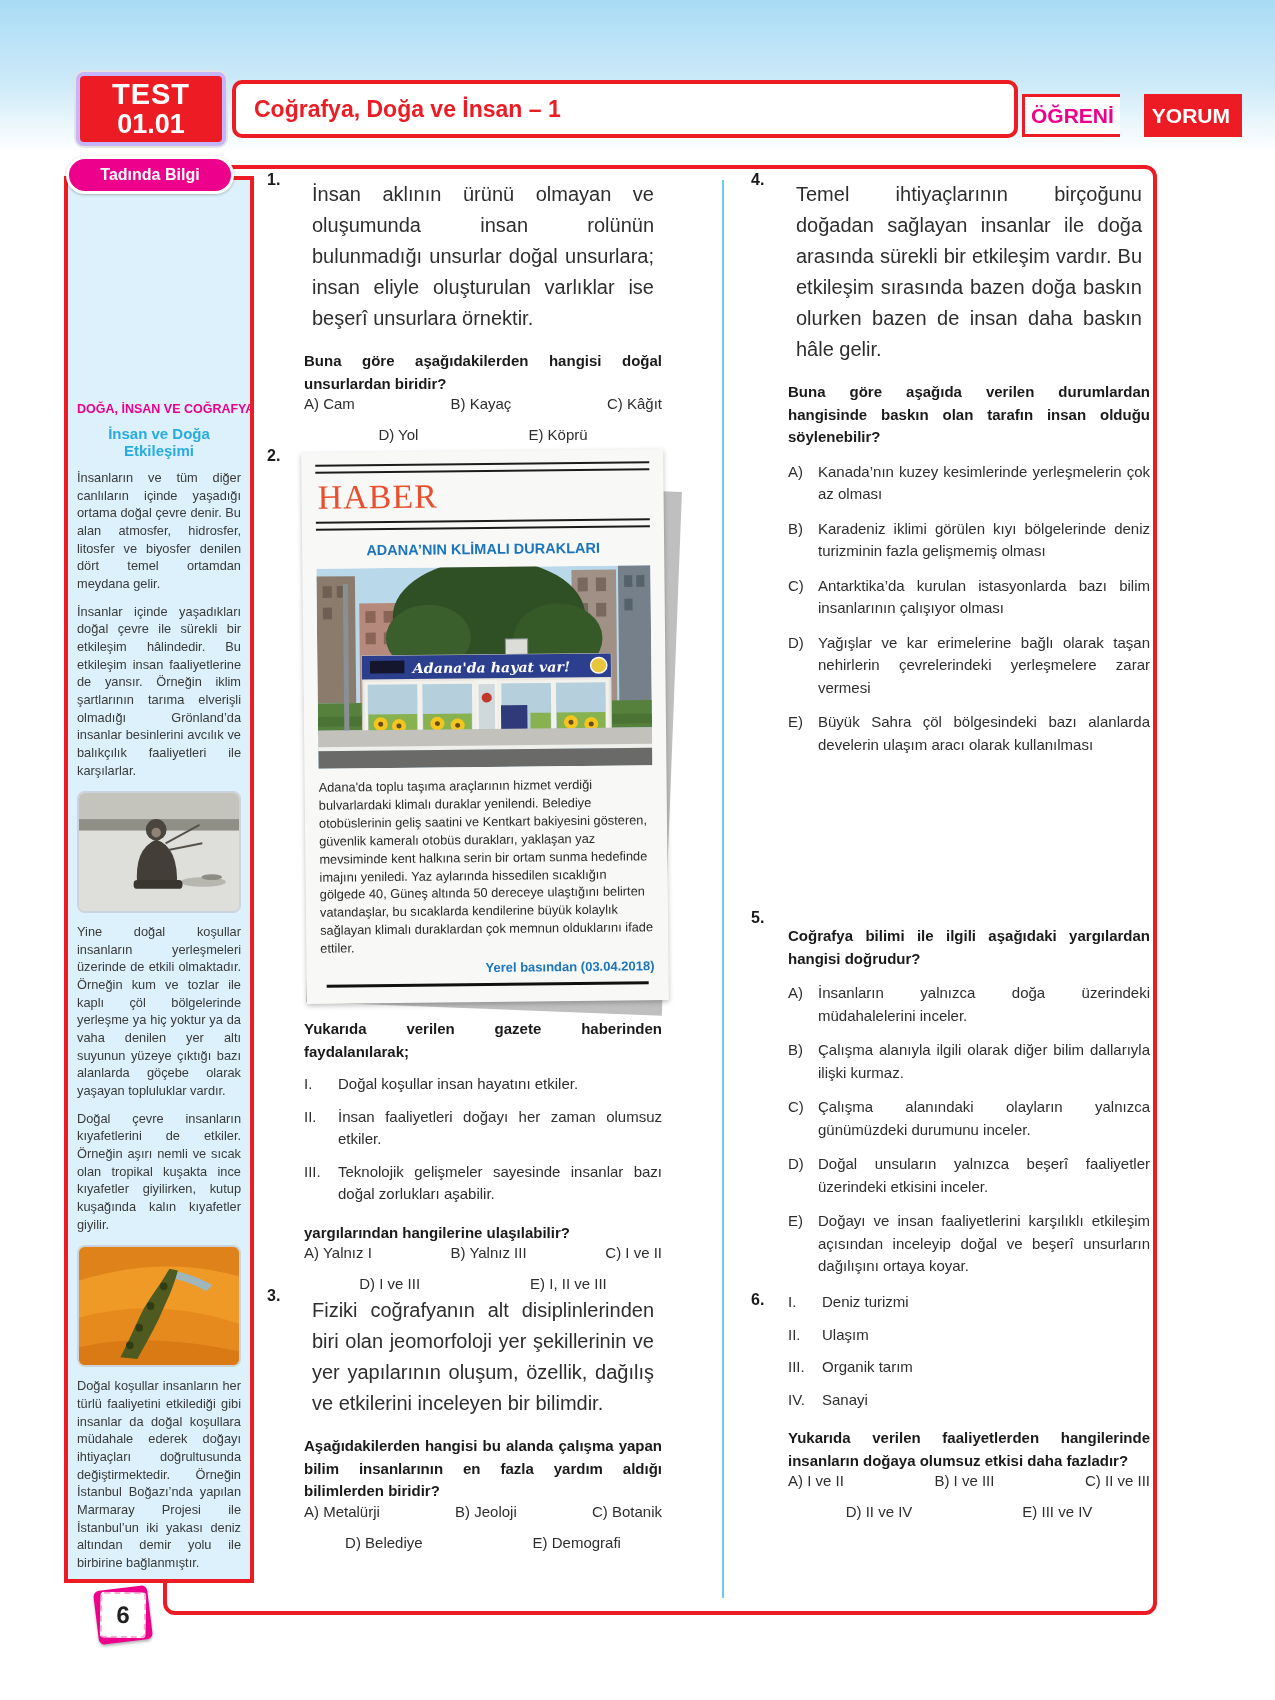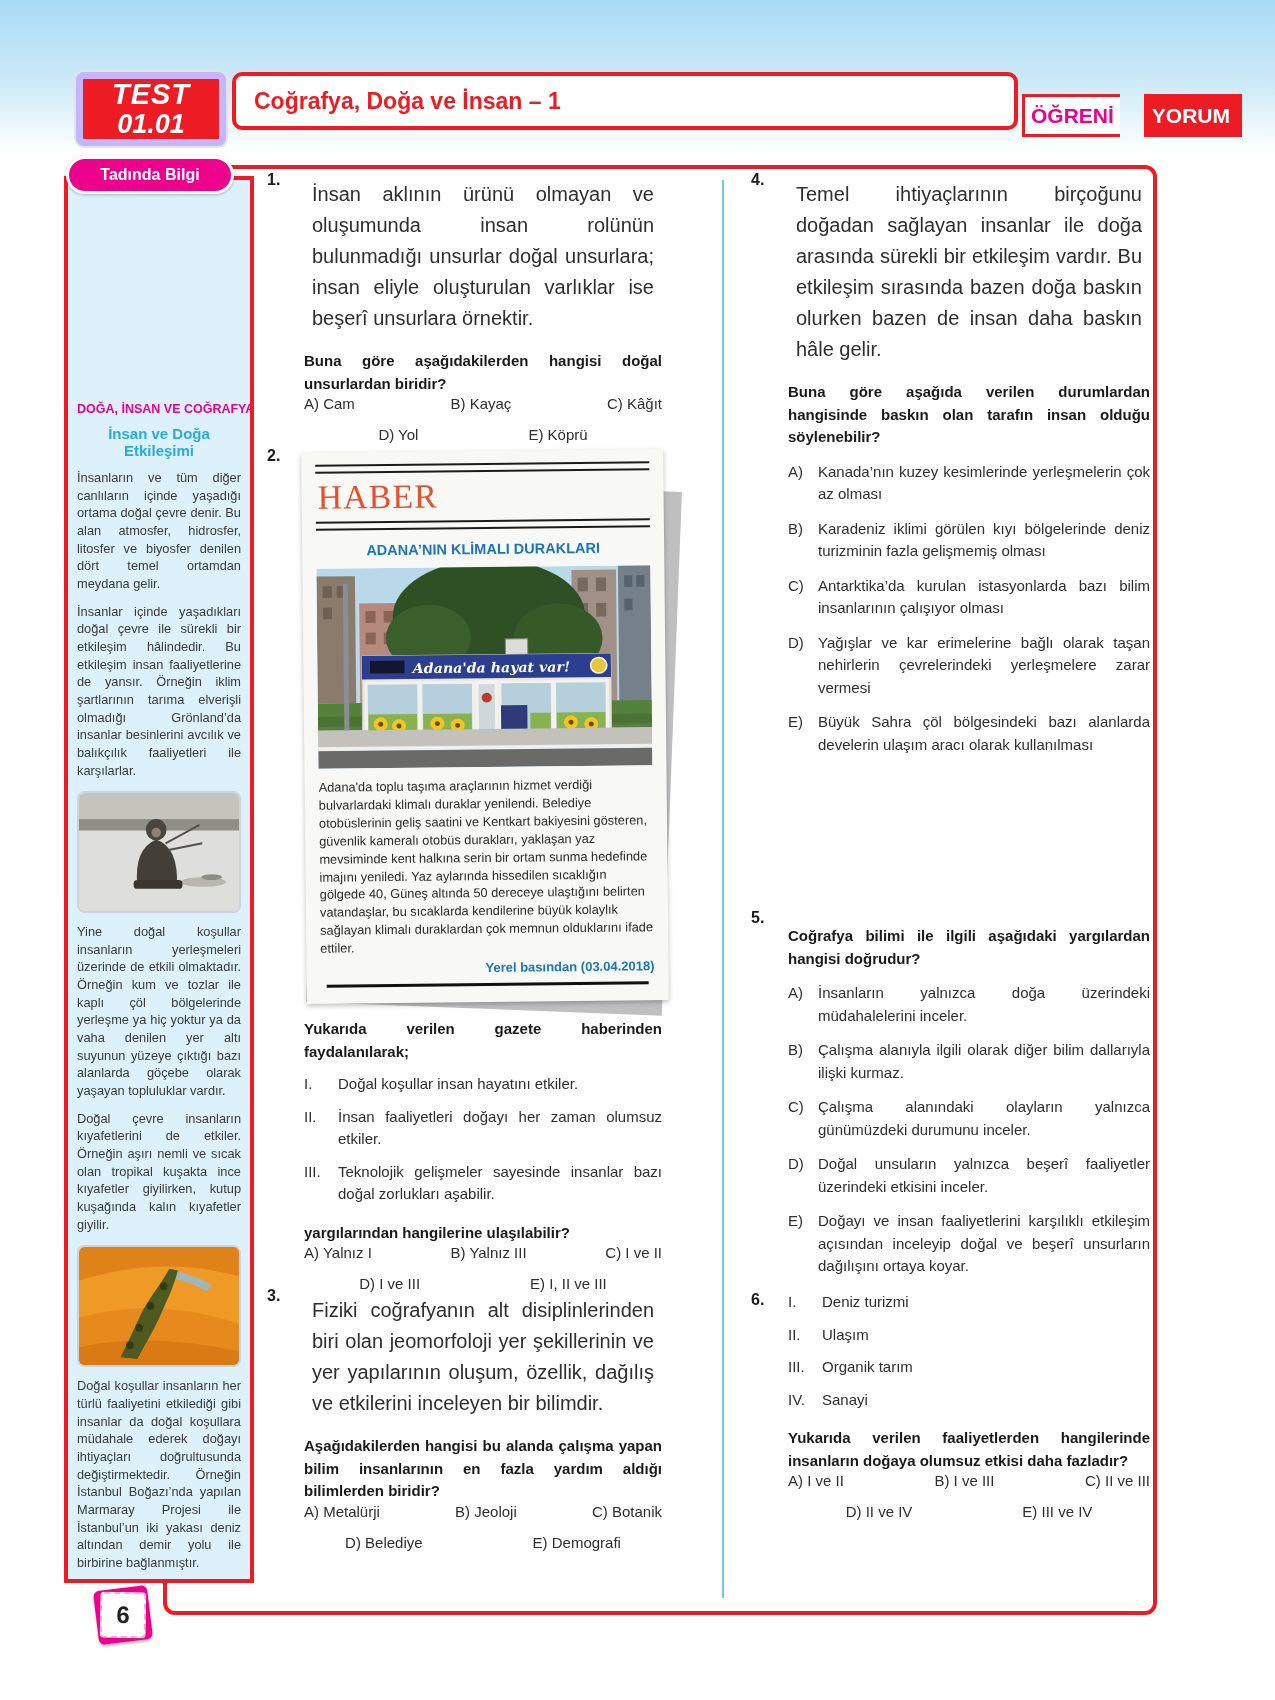--- a/index.html
+++ b/index.html
@@ -3,25 +3,25 @@
 <meta charset="utf-8">
 <style>
   html,body{margin:0;padding:0;background:#fff;}
   body{font-family:"Liberation Sans",sans-serif;}
   .page{position:relative;width:1275px;height:1700px;background:#ffffff;overflow:hidden;}
 
   
   .header-band{position:absolute;top:0;left:0;width:100%;height:152px;
     background:linear-gradient(180deg,#a9dbf5 0%,#cdeaf8 55%,#ffffff 100%);}
   .test-box{position:absolute;left:76px;top:72px;width:150px;height:74px;background:#ed1c24;
-    border:7px solid #c4b5fd;border-radius:8px;box-shadow:0 0 0 2px #e3e3e3;color:#fff;font-weight:bold;
-    display:flex;flex-direction:column;justify-content:center;text-align:center;line-height:1.08;box-sizing:border-box;font-style:italic;}
+    border:4px solid #c4b5fd;border-radius:8px;box-shadow:0 0 0 2px #e3e3e3;color:#fff;font-weight:bold;
+    display:flex;flex-direction:column;justify-content:center;text-align:center;line-height:1.08;box-sizing:border-box;}
   .test-box .l1{font-size:29px;letter-spacing:1px;}
   .test-box .l2{font-size:27px;}
-  .title-bar{position:absolute;left:232px;top:72px;width:786px;height:58px;background:#fff;
+  .title-bar{position:absolute;left:232px;top:80px;width:786px;height:58px;background:#fff;
     border:4px solid #ed1c24;border-radius:10px;display:flex;align-items:center;padding-left:18px;box-sizing:border-box;}
   .title-bar span{color:#ed1c24;font-size:23px;font-weight:bold;}
   .logo{position:absolute;left:1022px;top:94px;height:43px;display:flex;align-items:stretch;gap:24px;}
   .logo .p1{background:#fff;color:#ec008c;font-weight:bold;font-size:21px;display:flex;align-items:center;
     padding:0 6px;border:3px solid #ed1c24;border-right:none;}
   .logo .p2{background:#ed1c24;color:#fff;font-weight:bold;font-size:21px;display:flex;align-items:center;
     padding:0 12px 0 8px;}
 
   
   .main-frame{position:absolute;left:163px;top:165px;width:994px;height:1450px;border:4px solid #ed1c24;

